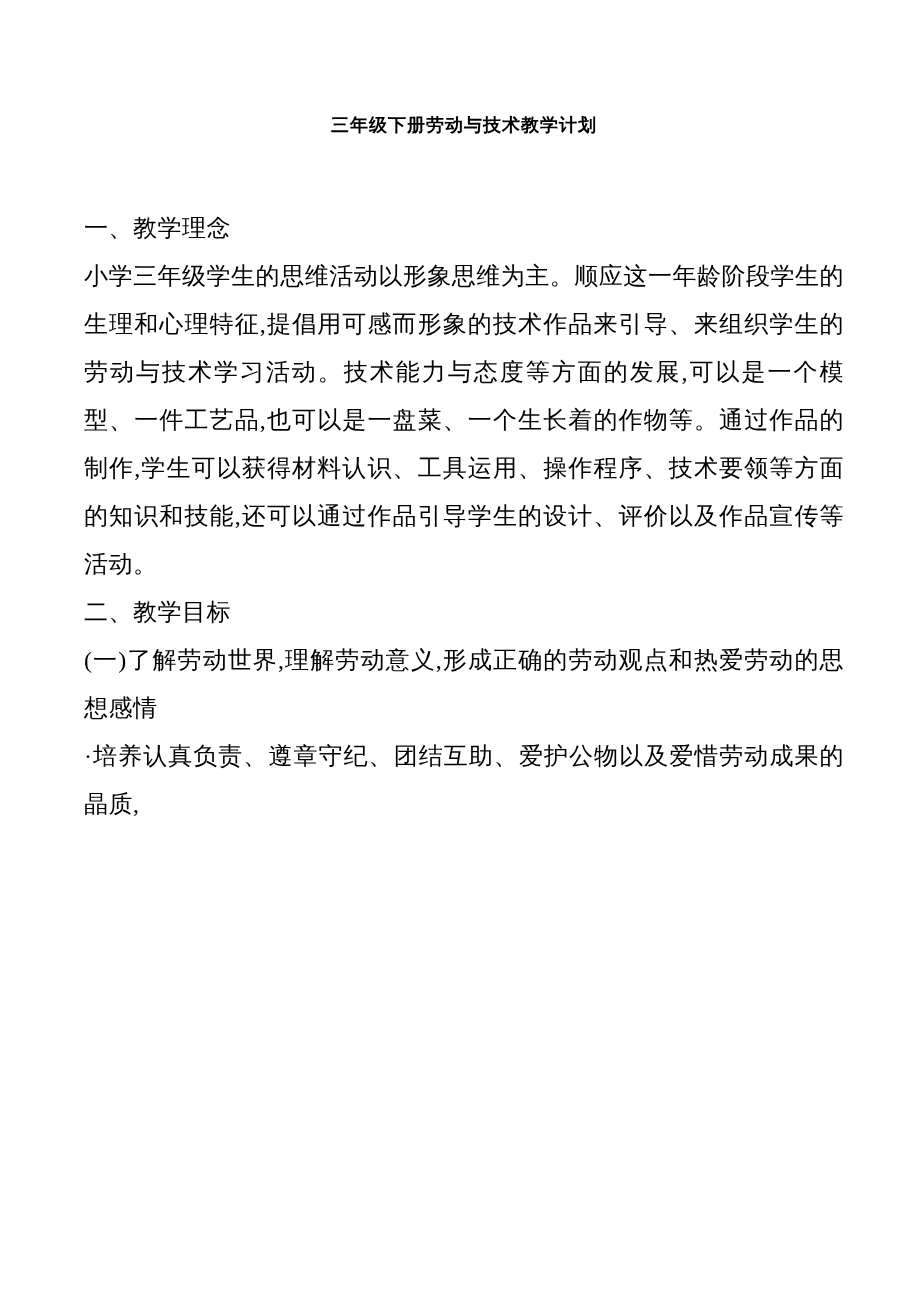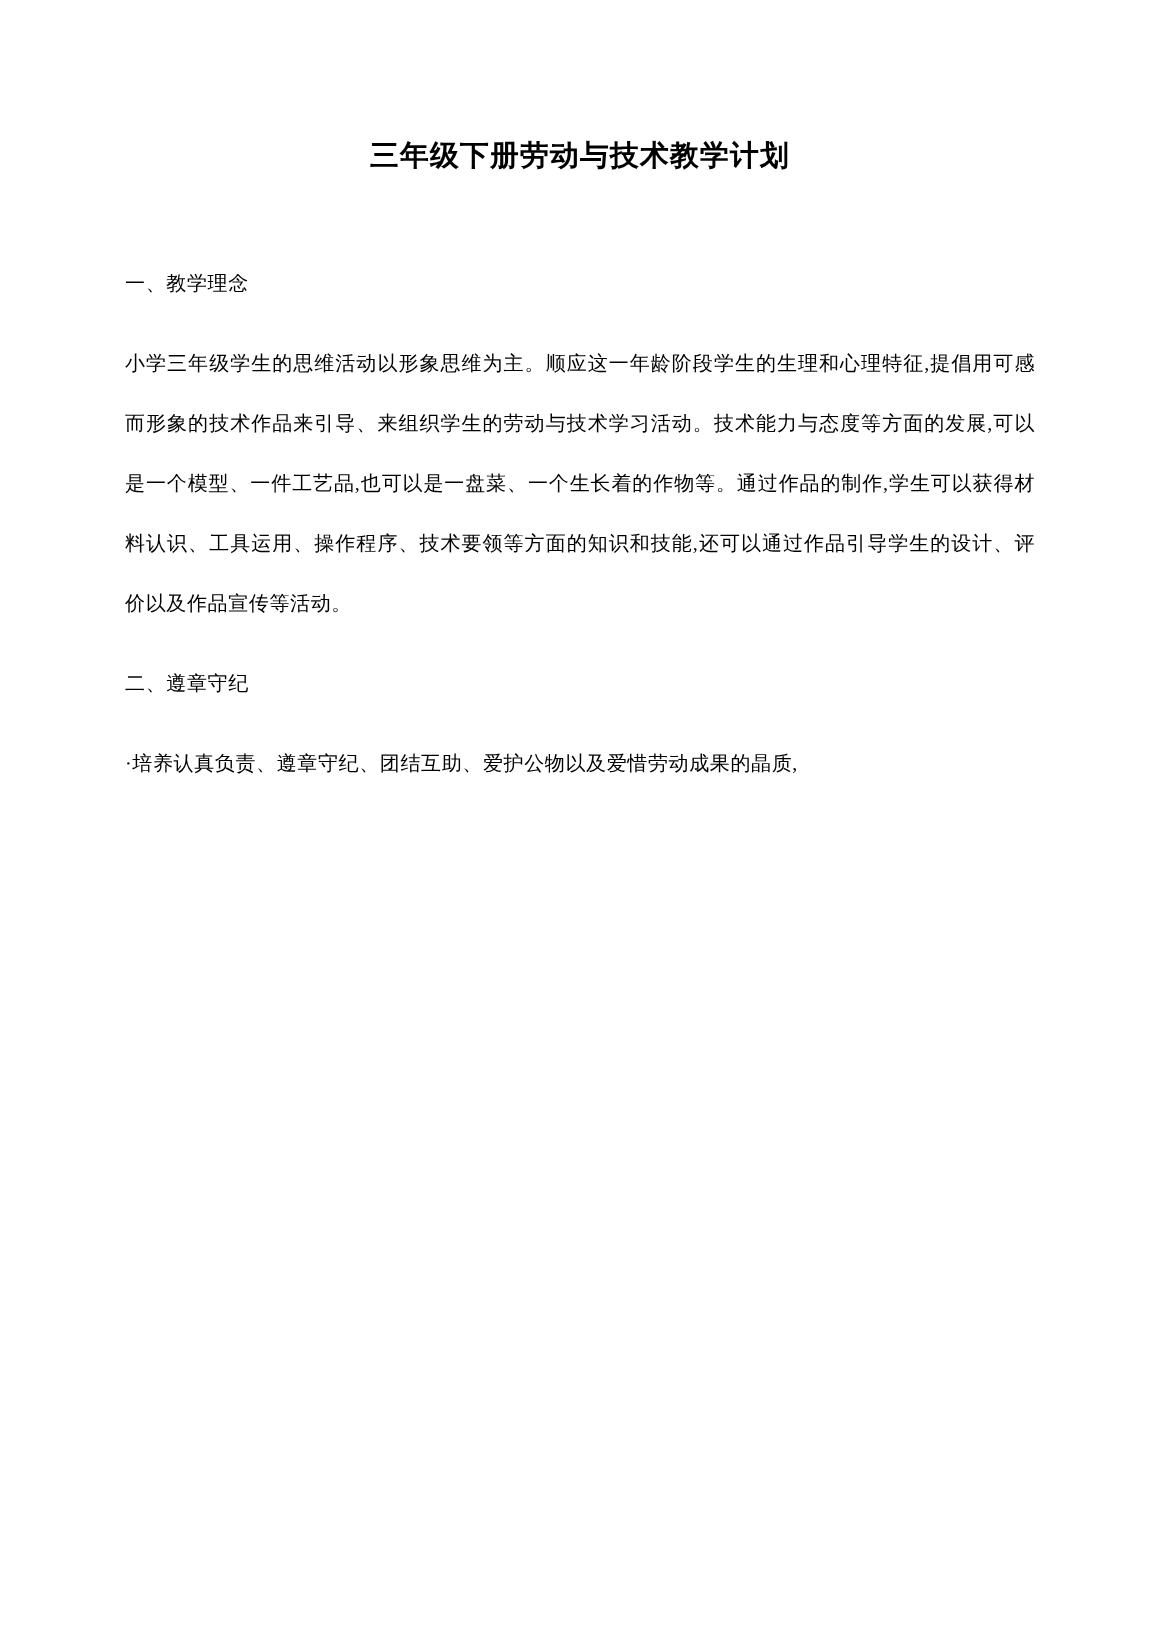--- a/index.html
+++ b/index.html
@@ -16,42 +16,43 @@
   }
   .page {
     box-sizing: border-box;
     width: 920px;
     height: 1302px;
     padding: 108px 76px 40px 84px;
   }
   .doc-title {
     margin: 0 0 62px 0;
     text-align: center;
-    font-size: 23px;
+    font-size: 18px;
     font-weight: bold;
     letter-spacing: 1px;
     line-height: 34px;
   }
   .doc-body {
     width: 760px;
   }
   .para {
-    margin: 16px;
-    font-size: 16px;
+    margin: 0;
+    font-size: 24px;
     line-height: 48px;
     text-align: justify;
     text-justify: inter-ideograph;
     word-break: break-all;
     letter-spacing: 0.5px;
   }
 </style>
 </head>
 <body>
 
 <div class="page">
   <h1 class="doc-title">三年级下册劳动与技术教学计划</h1>
   <div class="doc-body" id="doc-body">
       <p class="para">一、教学理念</p>
       <p class="para">小学三年级学生的思维活动以形象思维为主。顺应这一年龄阶段学生的生理和心理特征,提倡用可感而形象的技术作品来引导、来组织学生的劳动与技术学习活动。技术能力与态度等方面的发展,可以是一个模型、一件工艺品,也可以是一盘菜、一个生长着的作物等。通过作品的制作,学生可以获得材料认识、工具运用、操作程序、技术要领等方面的知识和技能,还可以通过作品引导学生的设计、评价以及作品宣传等活动。</p>
-      <p class="para">二、遵章守纪</p>
+      <p class="para">二、教学目标</p>
+      <p class="para">(一)了解劳动世界,理解劳动意义,形成正确的劳动观点和热爱劳动的思想感情</p>
       <p class="para">·培养认真负责、遵章守纪、团结互助、爱护公物以及爱惜劳动成果的晶质,</p>
     </div>
 </div>
 
 </body></html>

